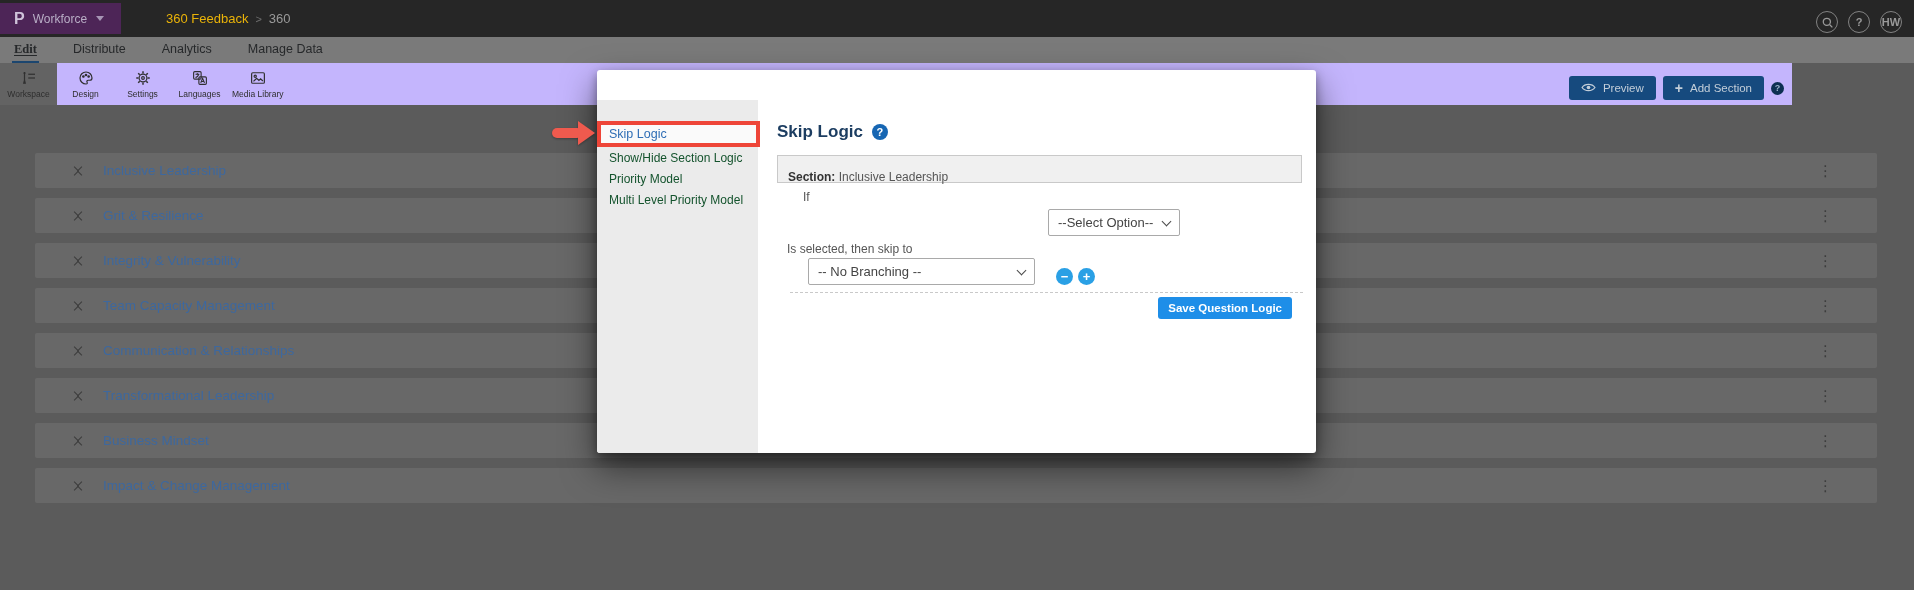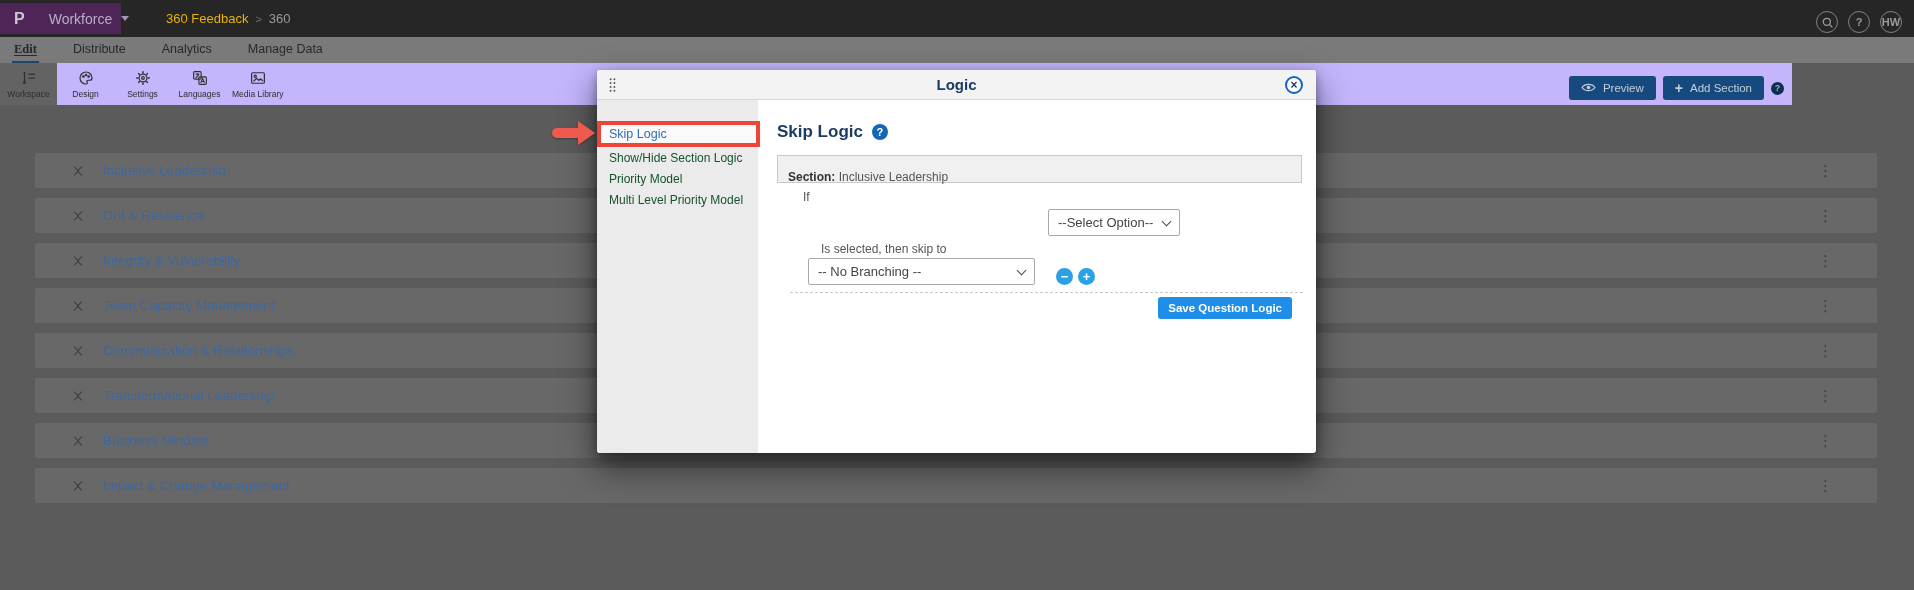--- a/index.html
+++ b/index.html
@@ -5,21 +5,21 @@
   * { margin:0; padding:0; box-sizing:border-box; }
   html,body { background:#444; }
   body { font-family:"Liberation Sans","DejaVu Sans",sans-serif; }
   .canvas { position:relative; width:1914px; height:590px; overflow:hidden; background:#5b5b5b; }
 
   
   .topbar { position:absolute; left:0; top:0; width:1914px; height:37px; background:#262626; }
   .brand { position:absolute; left:0; top:3px; width:121px; height:31px; background:#4d2557;
            display:flex; align-items:center; cursor:pointer; }
   .logo { color:#cfc3da; font-size:16px; font-weight:bold; margin-left:14px; }
-  .brand-label { color:#b9aec6; font-size:14px; margin-left:24px; }
+  .brand-label { color:#b9aec6; font-size:12px; margin-left:8px; }
   .caret-down { width:0; height:0; border-left:4.5px solid transparent; border-right:4.5px solid transparent;
                 border-top:5px solid #a795b5; margin-left:9px; }
   .crumbs { position:absolute; left:166px; top:0; height:37px; display:flex; align-items:center; font-size:13px; }
   .crumb-parent { color:#eab308; cursor:pointer; }
   .crumb-sep { color:#6f6f6f; margin:0 7px; font-size:11px; }
   .crumb-current { color:#9a9a9a; }
   .top-icons { position:absolute; right:12px; top:11px; display:flex; gap:10px; }
   .tcircle { width:22px; height:22px; border:1.5px solid #828282; border-radius:50%; color:#9a9a9a;
              display:flex; align-items:center; justify-content:center; font-size:11px; font-weight:bold; cursor:pointer; }
 
@@ -77,21 +77,21 @@
   .skip-heading { position:absolute; left:180px; top:52px; font-size:17px; font-weight:bold;
                   color:var(--navy,#1c3d61); display:flex; align-items:center; }
   .help-circle { width:16px; height:16px; border-radius:50%; background:#1666b3; color:#fff; font-size:11px;
                  font-weight:bold; display:inline-flex; align-items:center; justify-content:center;
                  margin-left:9px; cursor:pointer; }
   .section-bar { position:absolute; left:180px; top:85px; width:525px; height:28px; background:#f0f0f0;
                  border:1px solid #c9c9c9; line-height:26px; padding:8px 10px; font-size:12px; color:#555; }
   .section-bar b { color:#333; }
   .form-label { position:absolute; font-size:12px; color:#555; }
   .if-label { left:206px; top:120px; }
-  .skip-to-label { left:224px; top:172px; }
+  .skip-to-label { left:190px; top:172px; }
   .fake-select { position:absolute; height:27px; background:#fff; border:1px solid #a9a9a9; border-radius:2px;
                  font-size:13px; color:#444; line-height:25px; padding:0 24px 0 9px; cursor:pointer; white-space:nowrap; overflow:hidden; }
   .fake-select .sel-chev { position:absolute; right:9px; top:8px; width:7px; height:7px;
                  border-right:1.8px solid #4a4a4a; border-bottom:1.8px solid #4a4a4a; transform:rotate(45deg); }
   .sel-question { left:203px; top:139px; width:238px; }
   .sel-option { left:451px; top:139px; width:132px; }
   .sel-branch { left:211px; top:188px; width:227px; }
   .round-btn { position:absolute; width:17px; height:17px; border-radius:50%; border:none; cursor:pointer;
                background:var(--accent-blue,#2aa0e5); color:#fff; font-weight:bold; font-size:13px; line-height:15px;
                text-align:center; padding:0; font-family:inherit; }
@@ -284,38 +284,20 @@
       <span class="drag">
           <i class="chev down"></i>
           <i class="chev up"></i>
         </span>
       <a class="section-title">Impact &amp; Change Management</a>
       <span class="kebab">⋮</span>
     </div>
     </main>
 
   <div class="modal">
-    <div class="modal-header">
-      <span class="modal-drag">
-        <svg width="9" height="16" viewBox="0 0 11 21">
-            <g fill="#555">
-          <circle cx="3" cy="3" r="1.3"></circle>
-              <circle cx="8" cy="3" r="1.3"></circle>
-          <circle cx="3" cy="8" r="1.3"></circle>
-              <circle cx="8" cy="8" r="1.3"></circle>
-          <circle cx="3" cy="13" r="1.3"></circle>
-              <circle cx="8" cy="13" r="1.3"></circle>
-          <circle cx="3" cy="18" r="1.3"></circle>
-              <circle cx="8" cy="18" r="1.3"></circle>
-        </g>
-          </svg>
-      </span>
-      <div class="modal-title">Logic</div>
-      <span class="modal-close">×</span>
-    </div>
 
     <aside class="modal-nav">
       <div class="mnav-item highlighted">Skip Logic</div>
       <div class="mnav-item">Show/Hide Section Logic</div>
       <div class="mnav-item">Priority Model</div>
       <div class="mnav-item">Multi Level Priority Model</div>
     </aside>
 
     <div class="red-arrow">
       <span class="tail"></span>

